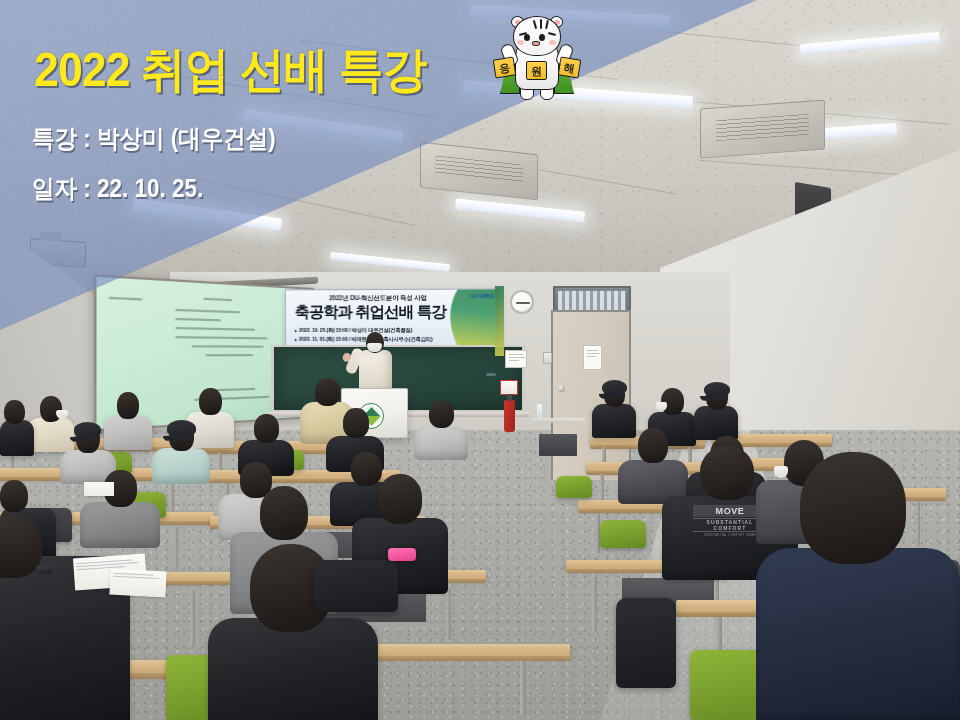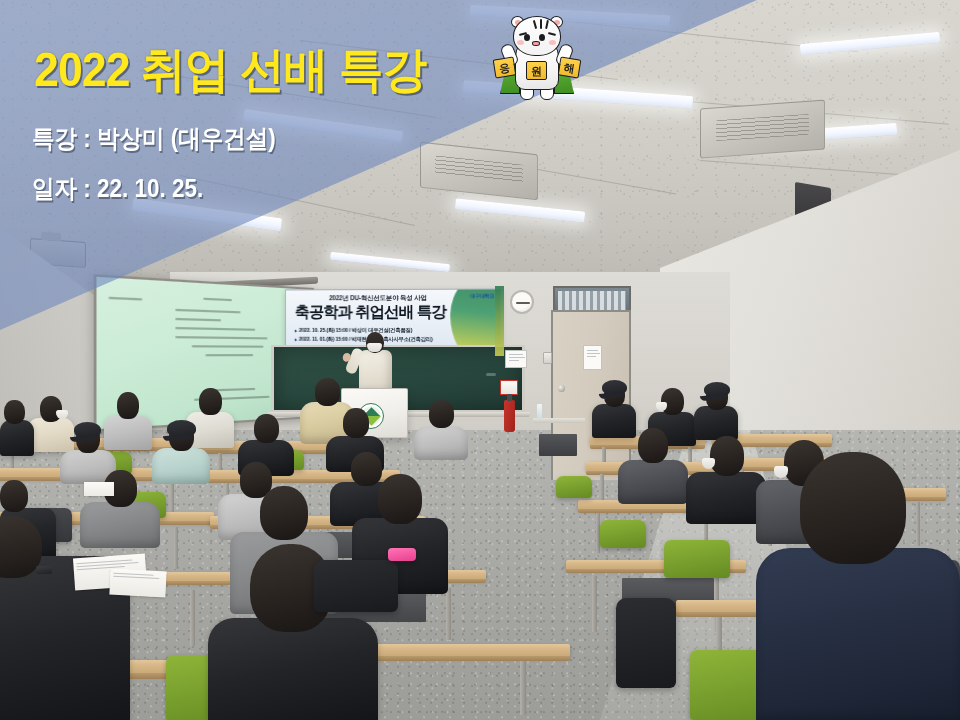--- a/index.html
+++ b/index.html
@@ -799,20 +799,29 @@
     </div>
     <div class="person" style="left:618px;top:428px;width:70px;height:76px;">
       <div class="hood c-darkgray" style="left:0;top:32px;width:70px;height:44px;"></div>
       <div class="head" style="left:20px;top:0;width:30px;height:35px;"></div>
     </div>
     <div class="person" style="left:686px;top:436px;width:80px;height:88px;">
       <div class="hood c-black" style="left:0;top:36px;width:80px;height:52px;"></div>
       <div class="head" style="left:24px;top:0;width:34px;height:40px;"></div>
       <div class="mask" style="left:16px;top:22px;width:13px;height:11px;"></div>
     </div>
+    <div class="person" style="left:662px;top:470px;width:136px;height:110px;">
+      <div class="hood c-black" style="left:0;top:26px;width:136px;height:84px;"></div>
+      <div class="head" style="left:38px;top:-24px;width:54px;height:54px;"></div>
+      <div class="move-logo">
+        <div class="ml1">MOVE</div>
+        <div class="ml2">SUBSTANTIAL COMFORT</div>
+        <div class="ml3">SUBSTANTIAL COMFORT WEAR</div>
+      </div>
+    </div>
     <div class="person" style="left:756px;top:440px;width:96px;height:104px;">
       <div class="hood c-darkgray" style="left:0;top:40px;width:96px;height:64px;"></div>
       <div class="head" style="left:28px;top:0;width:40px;height:46px;"></div>
       <div class="mask" style="left:18px;top:26px;width:14px;height:12px;"></div>
     </div>
 
     <div class="person" style="left:756px;top:452px;width:204px;height:268px;">
       <div class="hood c-navy" style="left:0;top:96px;width:204px;height:172px;border-radius:34px 34px 0 0;"></div>
       <div class="head" style="left:44px;top:0;width:106px;height:112px;"></div>
     </div>

